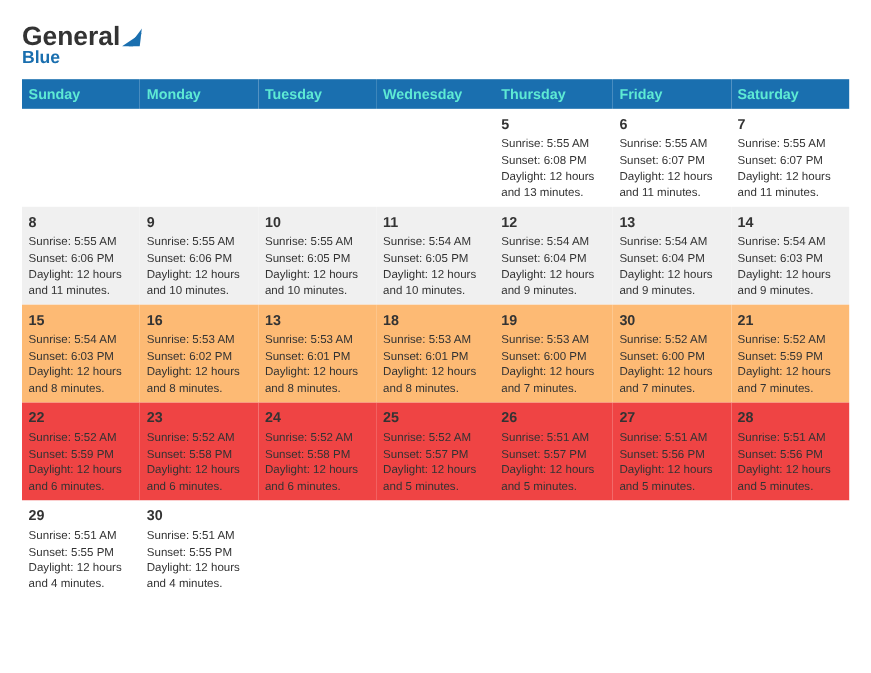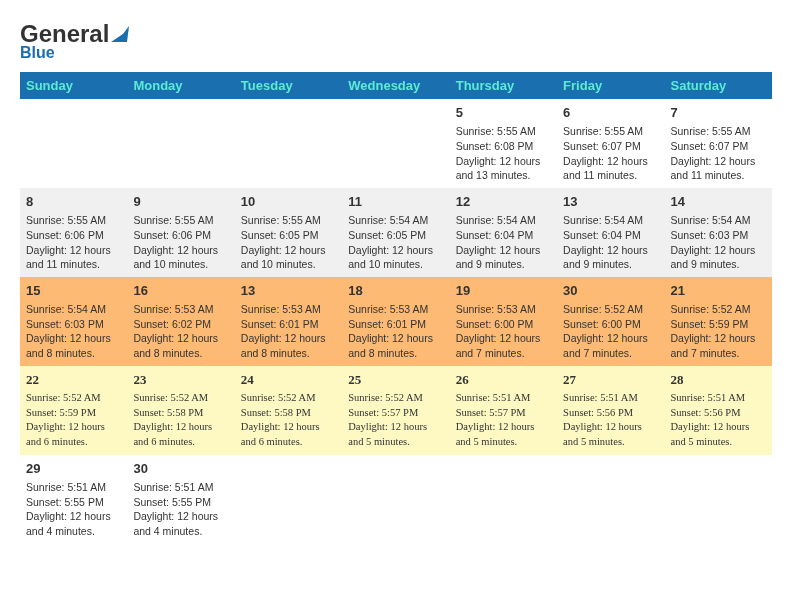--- a/index.html
+++ b/index.html
@@ -220,21 +220,21 @@
         <span>and 7 minutes.</span>
       </td>
         <td style="height: 85px;">
         <span class="day-num">21</span>
         <span>Sunrise: 5:52 AM</span><br>
         <span>Sunset: 5:59 PM</span><br>
         <span>Daylight: 12 hours</span><br>
         <span>and 7 minutes.</span>
       </td>
       </tr>
-      <tr style="background: #fef9c3; font-family: Liberation Serif, serif;">
+      <tr style="background: #ef4444;">
         <td style="height: 85px;">
         <span class="day-num">22</span>
         <span>Sunrise: 5:52 AM</span><br>
         <span>Sunset: 5:59 PM</span><br>
         <span>Daylight: 12 hours</span><br>
         <span>and 6 minutes.</span>
       </td>
         <td style="height: 85px;">
         <span class="day-num">23</span>
         <span>Sunrise: 5:52 AM</span><br>

